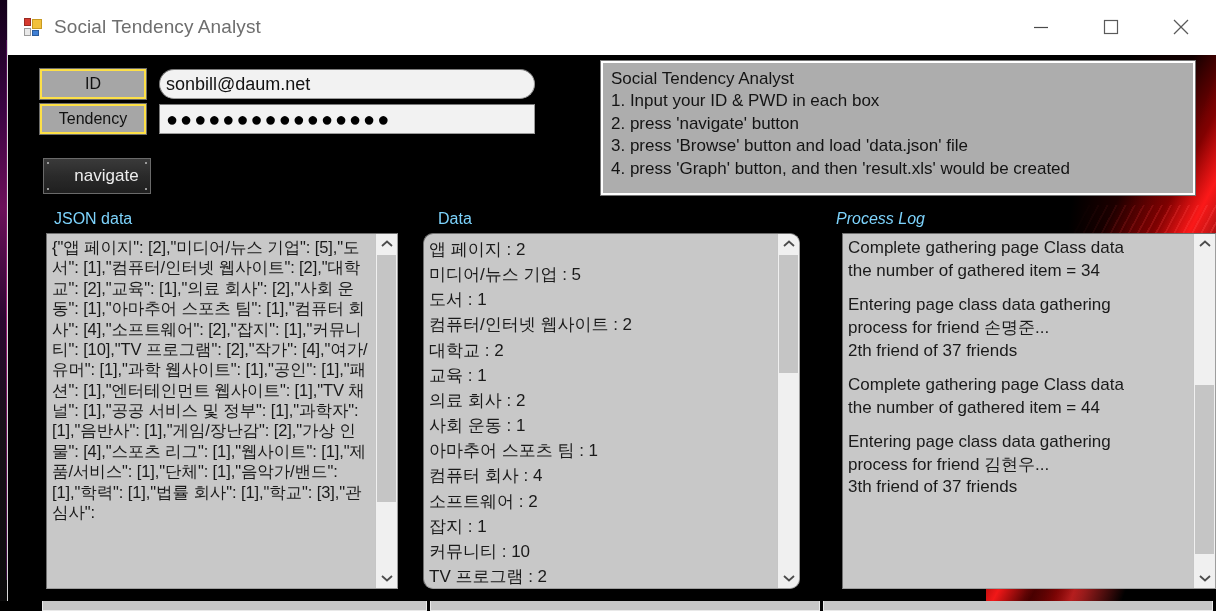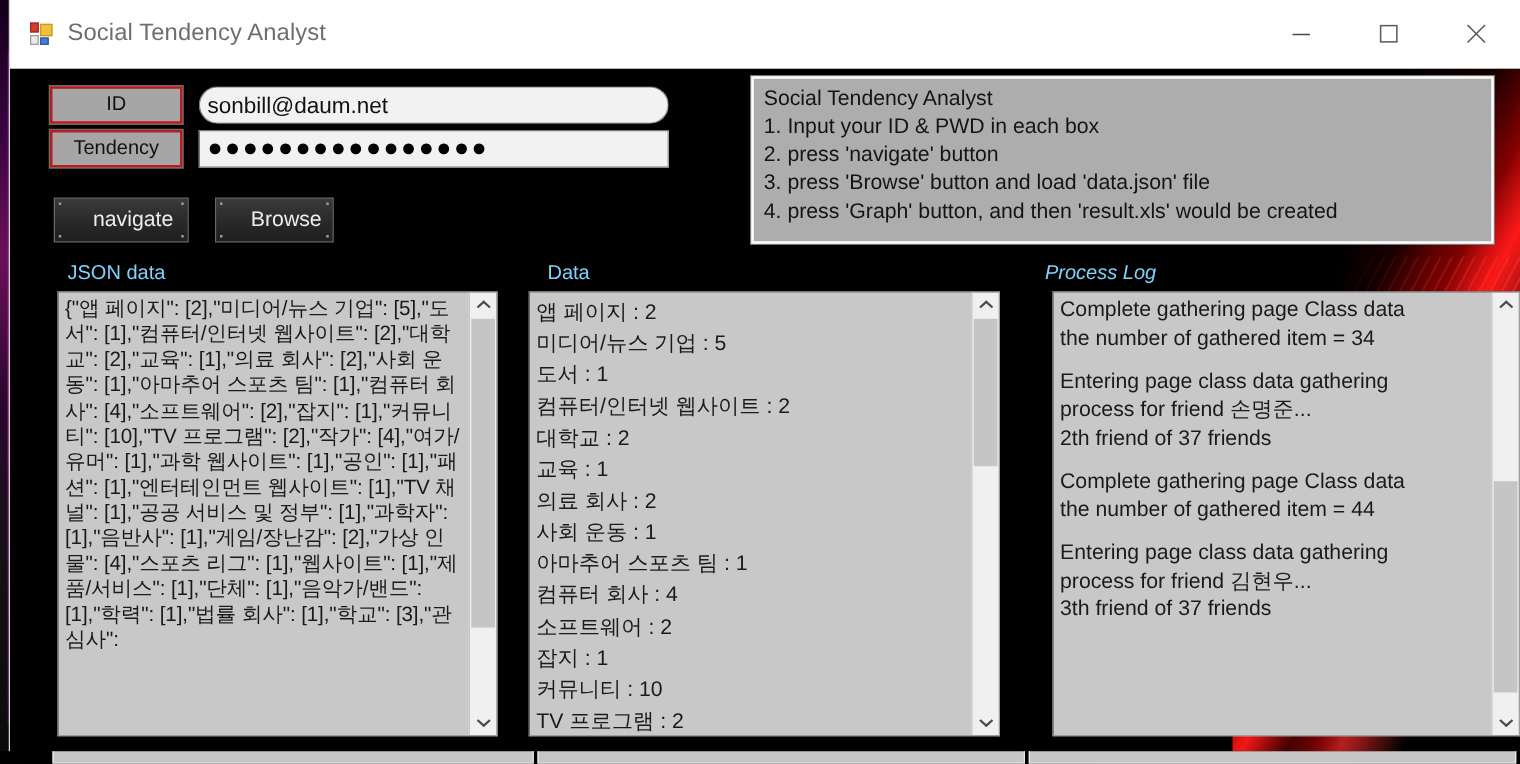--- a/index.html
+++ b/index.html
@@ -139,21 +139,21 @@
         rgba(255,70,70,.38) 0px, rgba(255,70,70,.38) 1.5px,
         rgba(0,0,0,0) 2px, rgba(0,0,0,0) 8px);
     mask-image: linear-gradient(120deg, rgba(0,0,0,0) 18%, #000 58%, rgba(0,0,0,0) 95%);
     -webkit-mask-image: linear-gradient(120deg, rgba(0,0,0,0) 18%, #000 58%, rgba(0,0,0,0) 95%);
   }
 
   
   .lbl-btn {
     position: absolute;
     background: #a6a6a6;
-    border: 2px solid #b91c1c;
+    border: 2px solid #fde047;
     box-shadow: 0 0 0 1px #6d6d6d;
     color: #111;
     font-size: 16px;
     display: flex;
     align-items: center;
     justify-content: center;
     cursor: default;
     box-sizing: border-box;
   }
   #btn-id      { left: 32px;  top: 14px; width: 106px; height: 30px; }
@@ -240,21 +240,21 @@
     position: absolute;
     background: #c8c8c8;
     border: 1px solid #9d9d9d;
     border-top-color: #6f6f6f;
     border-left-color: #6f6f6f;
     box-sizing: border-box;
     display: flex;
     overflow: hidden;
   }
   #panel-json { left: 38px;  top: 178px; width: 352px; height: 356px; }
-  #panel-data { left: 415px; top: 178px; width: 377px; height: 356px; }
+  #panel-data { left: 415px; top: 178px; width: 377px; height: 356px; border-radius: 10px; }
   #panel-log  { left: 834px; top: 178px; width: 374px; height: 356px; }
 
   .panel-body {
     flex: 1 1 auto;
     padding: 3px 4px 0 5px;
     color: #1a1a1a;
     overflow: hidden;
     font-family: "Liberation Sans", sans-serif;
   }
   #panel-json .panel-body {
@@ -366,21 +366,20 @@
     <div class="client-wall"></div>
     <div class="client-streaks"></div>
 
     <div class="lbl-btn" id="btn-id">ID</div>
     <div class="lbl-btn" id="btn-pass">Tendency</div>
 
     <div class="text-field" id="field-id" title="">sonbill@daum.net</div>
     <div class="text-field" id="field-pass" title="">●●●●●●●●●●●●●●●●</div>
 
     <div class="act-btn" id="btn-navigate">navigate</div>
-    <div class="act-btn" id="btn-browse">Browse</div>
 
     <div id="instructions">
       <div class="ln">Social Tendency Analyst</div>
       <div class="ln">1. Input your ID &amp; PWD in each box</div>
       <div class="ln">2. press 'navigate' button</div>
       <div class="ln">3. press 'Browse' button and load 'data.json' file</div>
       <div class="ln">4. press 'Graph' button, and then 'result.xls' would be created</div>
     </div>
 
     <div class="sec-label" id="label-json">JSON data</div>

